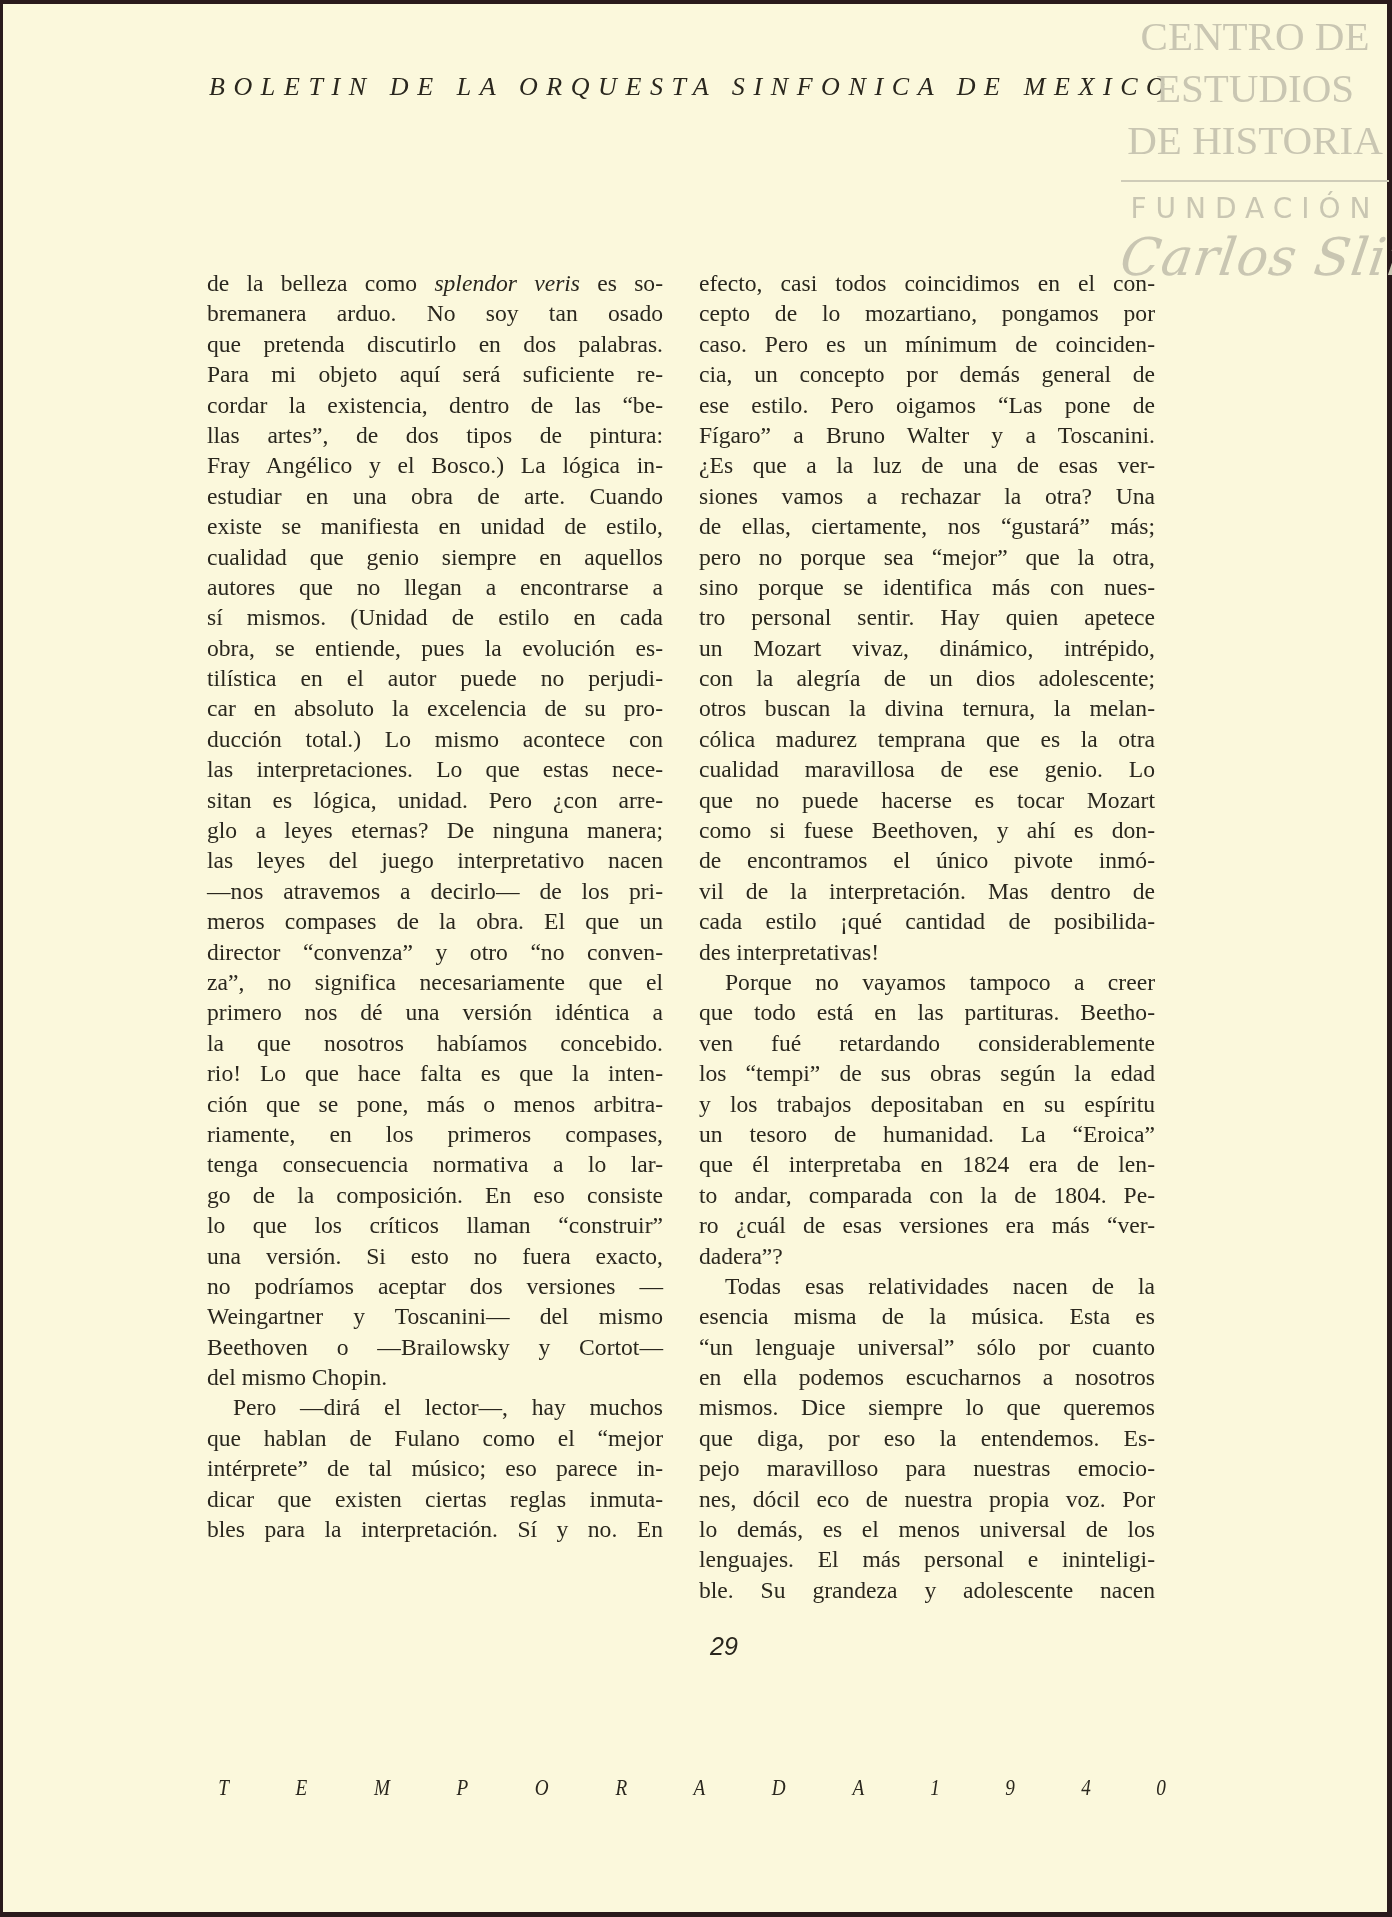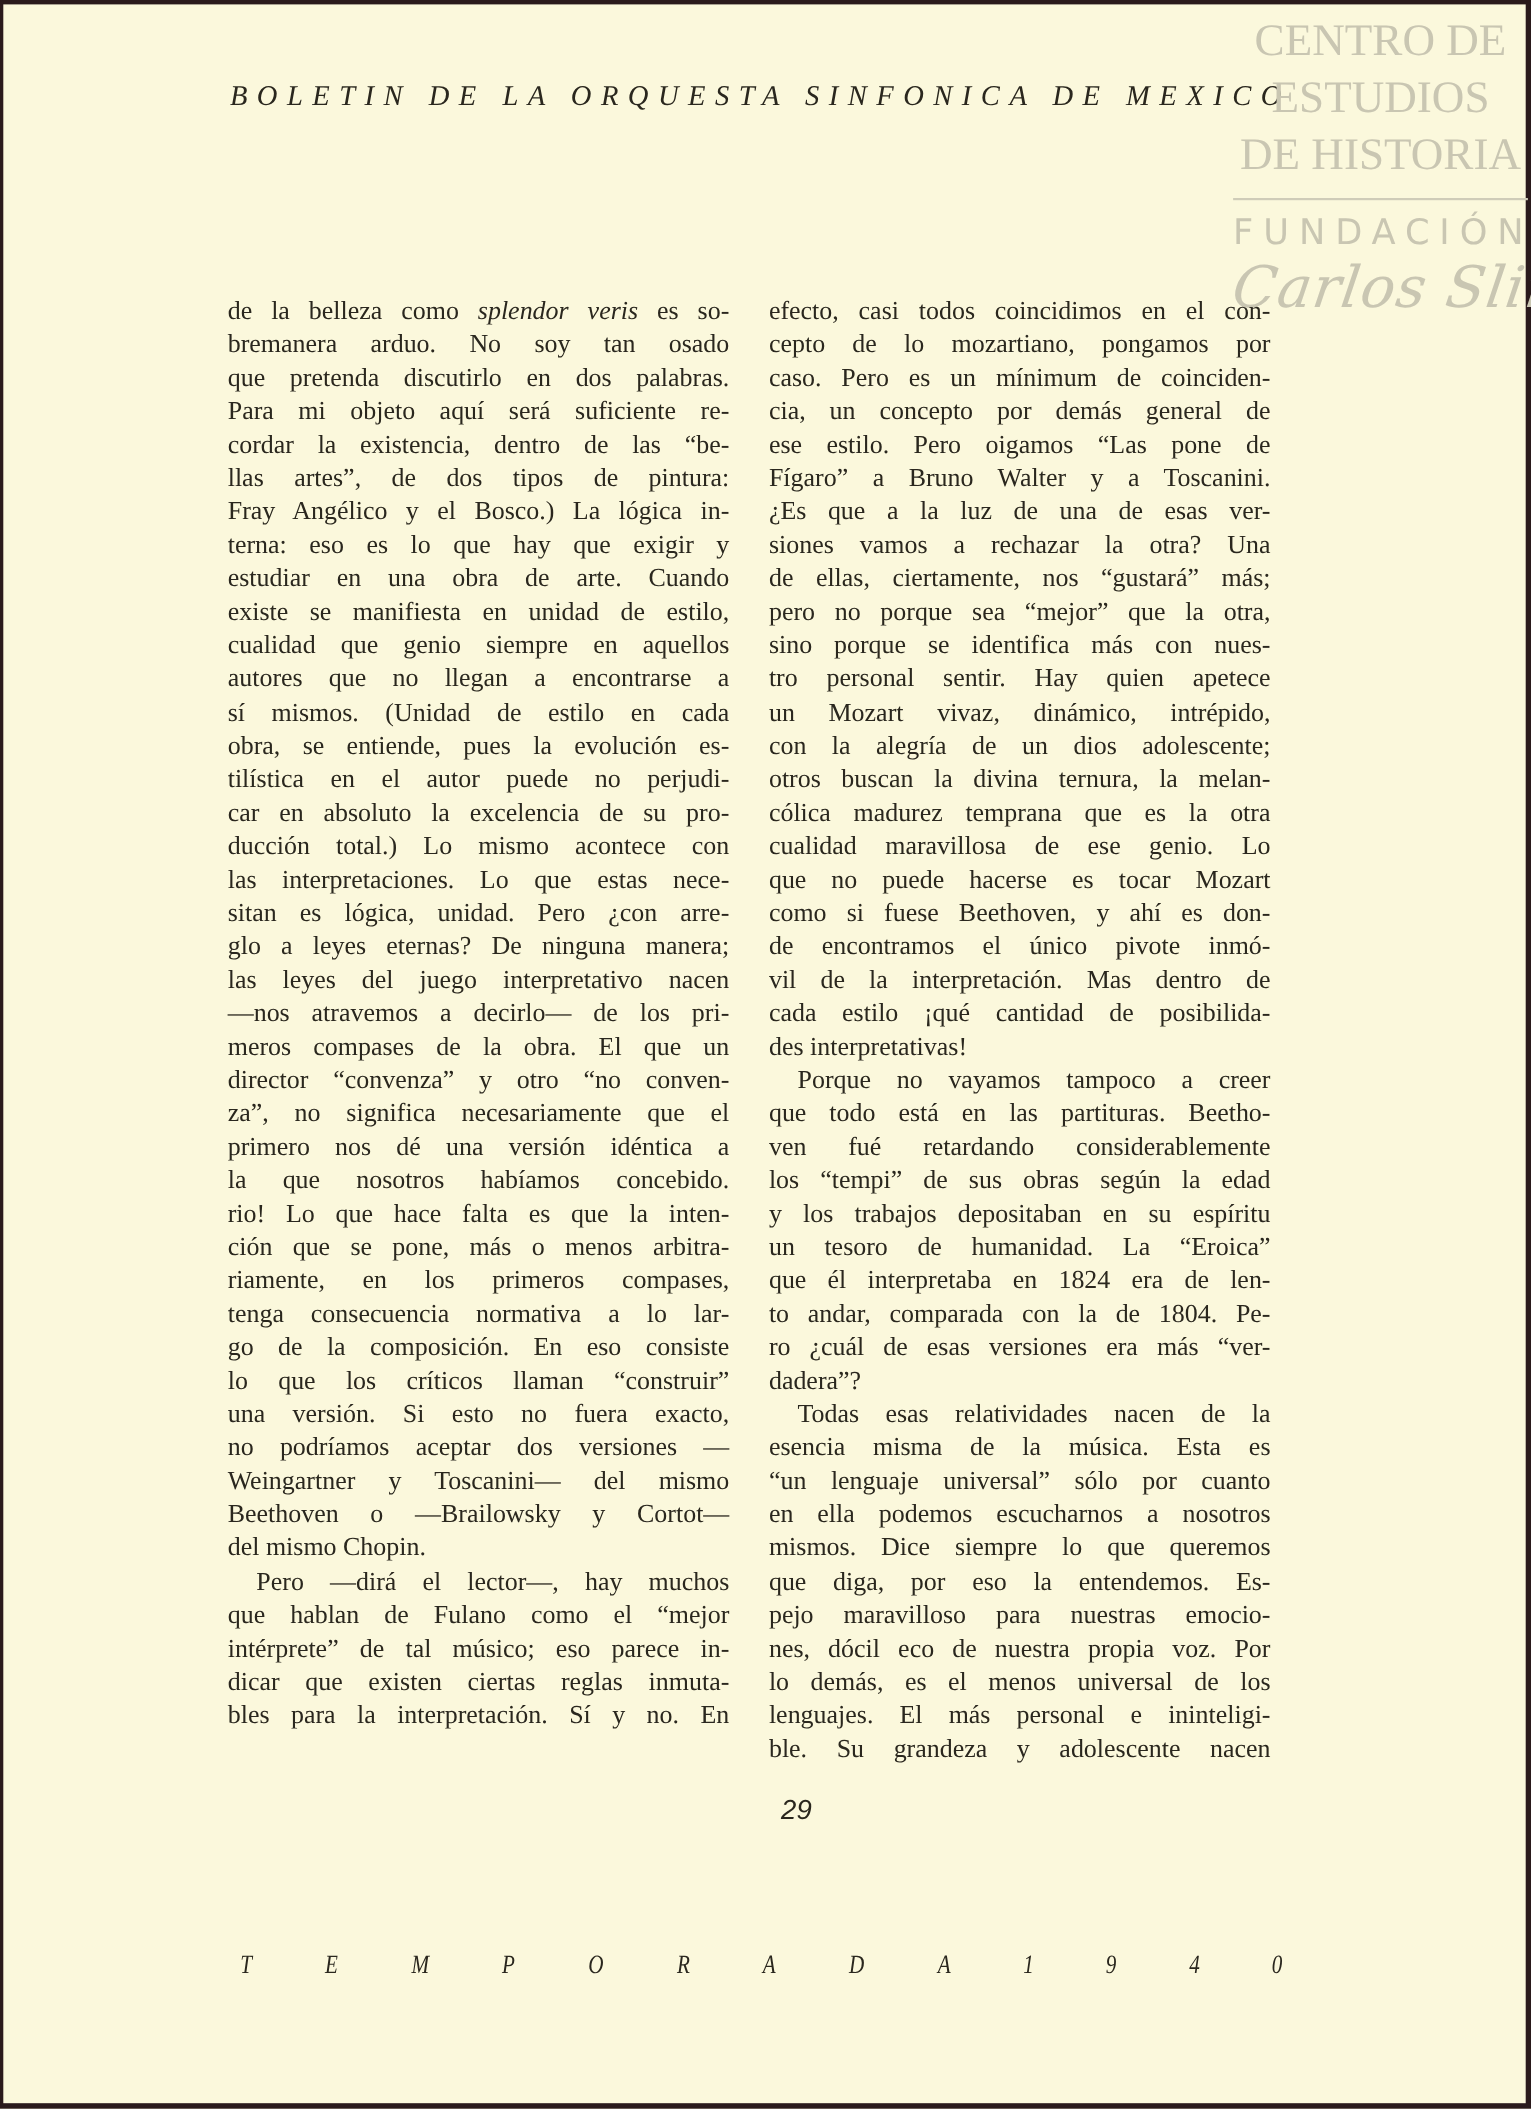--- a/index.html
+++ b/index.html
@@ -15,21 +15,21 @@
     position: absolute; left: 206px; top: 68px; width: 950px;
     font-family: "Liberation Serif", serif; font-style: italic;
     font-size: 26px; letter-spacing: 8.6px; color: #2a271e; white-space: nowrap;
   }
   .watermark {
     position: absolute; left: 1118px; top: 6px; width: 268px;
     color: #c9c6b2; font-family: "Liberation Serif", serif; text-align: center;
   }
   .wm-line { font-size: 41px; line-height: 52px; display: block; white-space: nowrap; }
   .wm-rule { height: 2px; background: #cfccb8; margin: 14px 0 10px 0; }
-  .wm-fund { font-family: "DejaVu Sans", sans-serif; font-size: 32px; letter-spacing: 9px; display: block; white-space: nowrap; }
+  .wm-fund { font-family: "DejaVu Sans", sans-serif; font-size: 28px; letter-spacing: 9px; display: block; white-space: nowrap; }
   .wm-sign { font-family: "DejaVu Serif", serif; font-style: italic; font-size: 52px; display: block; margin-top: 2px; letter-spacing: 1px; white-space: nowrap; transform: skewX(-8deg); }
   .column {
     position: absolute; top: 264px; width: 456px;
     font-family: "Liberation Serif", serif; font-size: 23.6px; line-height: 30.4px;
     color: #2a271e;
   }
   .col-left { left: 204px; }
   .col-right { left: 696px; }
   .line {
     display: block; text-align: justify; text-align-last: justify;
@@ -66,21 +66,20 @@
   </div>
 
   <div class="column col-left" id="col-left">
       <span class="line"><span>de la belleza como </span><em>splendor veris</em><span> es so-</span></span>
       <span class="line">bremanera arduo.  No soy tan osado</span>
       <span class="line">que pretenda discutirlo en dos palabras.</span>
       <span class="line">Para mi objeto aquí será suficiente re-</span>
       <span class="line">cordar la existencia, dentro de las “be-</span>
       <span class="line">llas artes”, de dos tipos de pintura:</span>
       <span class="line">Fray Angélico y el Bosco.)  La lógica in-</span>
-      <span class="line">terna: eso es lo que hay que exigir y</span>
       <span class="line">estudiar en una obra de arte.  Cuando</span>
       <span class="line">existe se manifiesta en unidad de estilo,</span>
       <span class="line">cualidad que genio siempre en aquellos</span>
       <span class="line">autores que no llegan a encontrarse a</span>
       <span class="line">sí mismos.  (Unidad de estilo en cada</span>
       <span class="line">obra, se entiende, pues la evolución es-</span>
       <span class="line">tilística en el autor puede no perjudi-</span>
       <span class="line">car en absoluto la excelencia de su pro-</span>
       <span class="line">ducción total.)  Lo mismo acontece con</span>
       <span class="line">las interpretaciones.  Lo que estas nece-</span>

